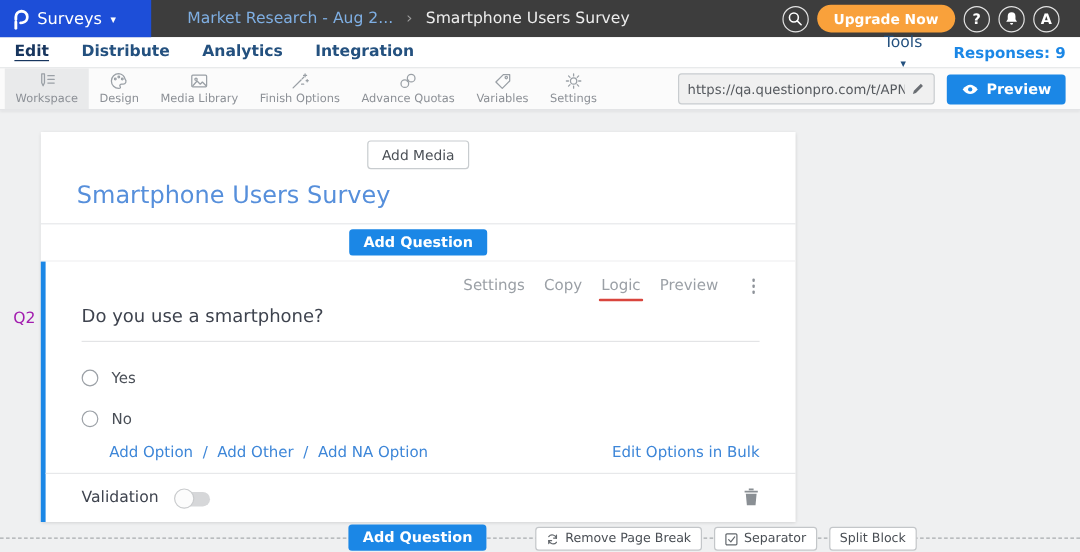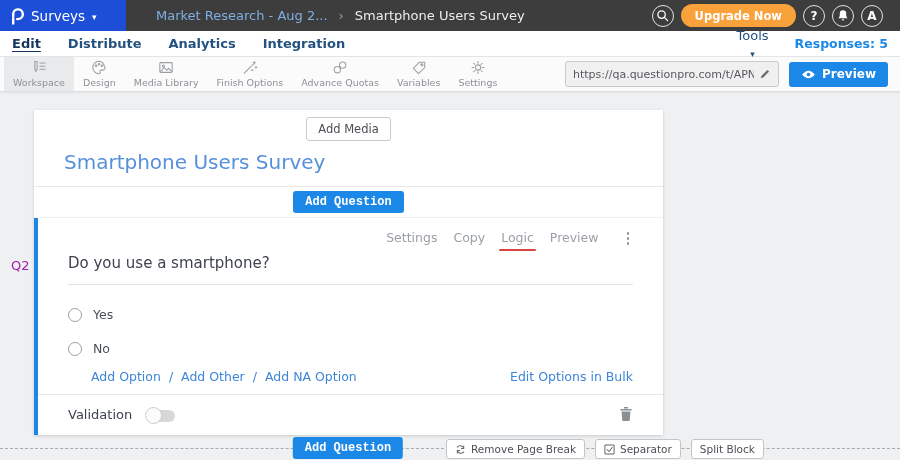--- a/index.html
+++ b/index.html
@@ -51,21 +51,21 @@
 
   
   .content{position:absolute;top:91px;left:0;right:0;bottom:0;}
   .qnum{position:absolute;left:11px;top:167px;font-size:13px;color:#a21caf;}
   .card{position:absolute;left:34px;top:19px;width:629px;background:#fff;box-shadow:0 1px 3px rgba(0,0,0,.16);}
   .logo-row{display:flex;justify-content:center;padding:7px 0 3px;}
   .add-logo-btn{background:#fff;border:1px solid #C8CCCF;border-radius:3px;font-size:11.5px;color:#4A4F55;padding:4px 11px;}
   .survey-title{margin:0;font-size:20px;font-weight:400;color:#568FDB;padding:6px 28px 12px 30px;
                 border-bottom:1px solid #E7E8EA;cursor:text;line-height:24px;}
   .addq-row{display:flex;justify-content:center;padding:4px 0;border-bottom:1px solid #F0F1F2;}
-  .btn-primary{background:#1B87E6;color:#fff;border:none;border-radius:3px;font-size:12px;font-weight:700;padding:4px 12px;font-family:Liberation Mono, monospace;}
+  .btn-primary{background:#1B87E6;color:#fff;border:none;border-radius:3px;font-size:12px;font-weight:700;padding:4px 12px;}
 
   .qblock{border-left:4px solid #1B87E6;}
   .qmain{padding:12px 30px 0;}
   .qtabs{display:flex;justify-content:flex-end;align-items:center;gap:16px;font-size:12.5px;color:#9BA0A6;}
   .qtab{cursor:pointer;position:relative;padding-bottom:2px;}
   .qtab.active::after{content:"";position:absolute;left:-2px;right:-2px;bottom:-4px;height:2.5px;
                       background:#D9453D;border-radius:1px;}
   .kebab{margin-left:8px;display:flex;flex-direction:column;gap:2.5px;cursor:pointer;padding:2px 4px;}
   .kebab i{width:2.5px;height:2.5px;border-radius:50%;background:#8D9299;display:block;}
   .qtext{font-size:15px;color:#3E434E;padding:6px 0 11px;border-bottom:1px solid #E3E4E6;cursor:text;line-height:20px;}
@@ -147,21 +147,21 @@
       <span class="nav-link active">Edit</span>
       <span class="nav-link">Distribute</span>
       <span class="nav-link">Analytics</span>
       <span class="nav-link">Integration</span>
     </div>
     <div class="nav-right">
       <button class="tools-btn">
         <span>Tools</span>
         <span class="tools-caret">▾</span>
       </button>
-      <span class="responses">Responses: 5</span>
+      <span class="responses">Responses: 9</span>
     </div>
   </nav>
 
   <div class="toolbar">
     <div class="tool-item active">
       <span class="tool-icon">
         <svg class="tico" width="16" height="15" viewBox="0 0 18 17">
             <path d="M4.2 1.8h2.6v8.4L5.5 13 4.2 10.2z"></path>
             <path d="M10 3.5h6M10 7h6M10 10.5h6"></path>
           </svg>

